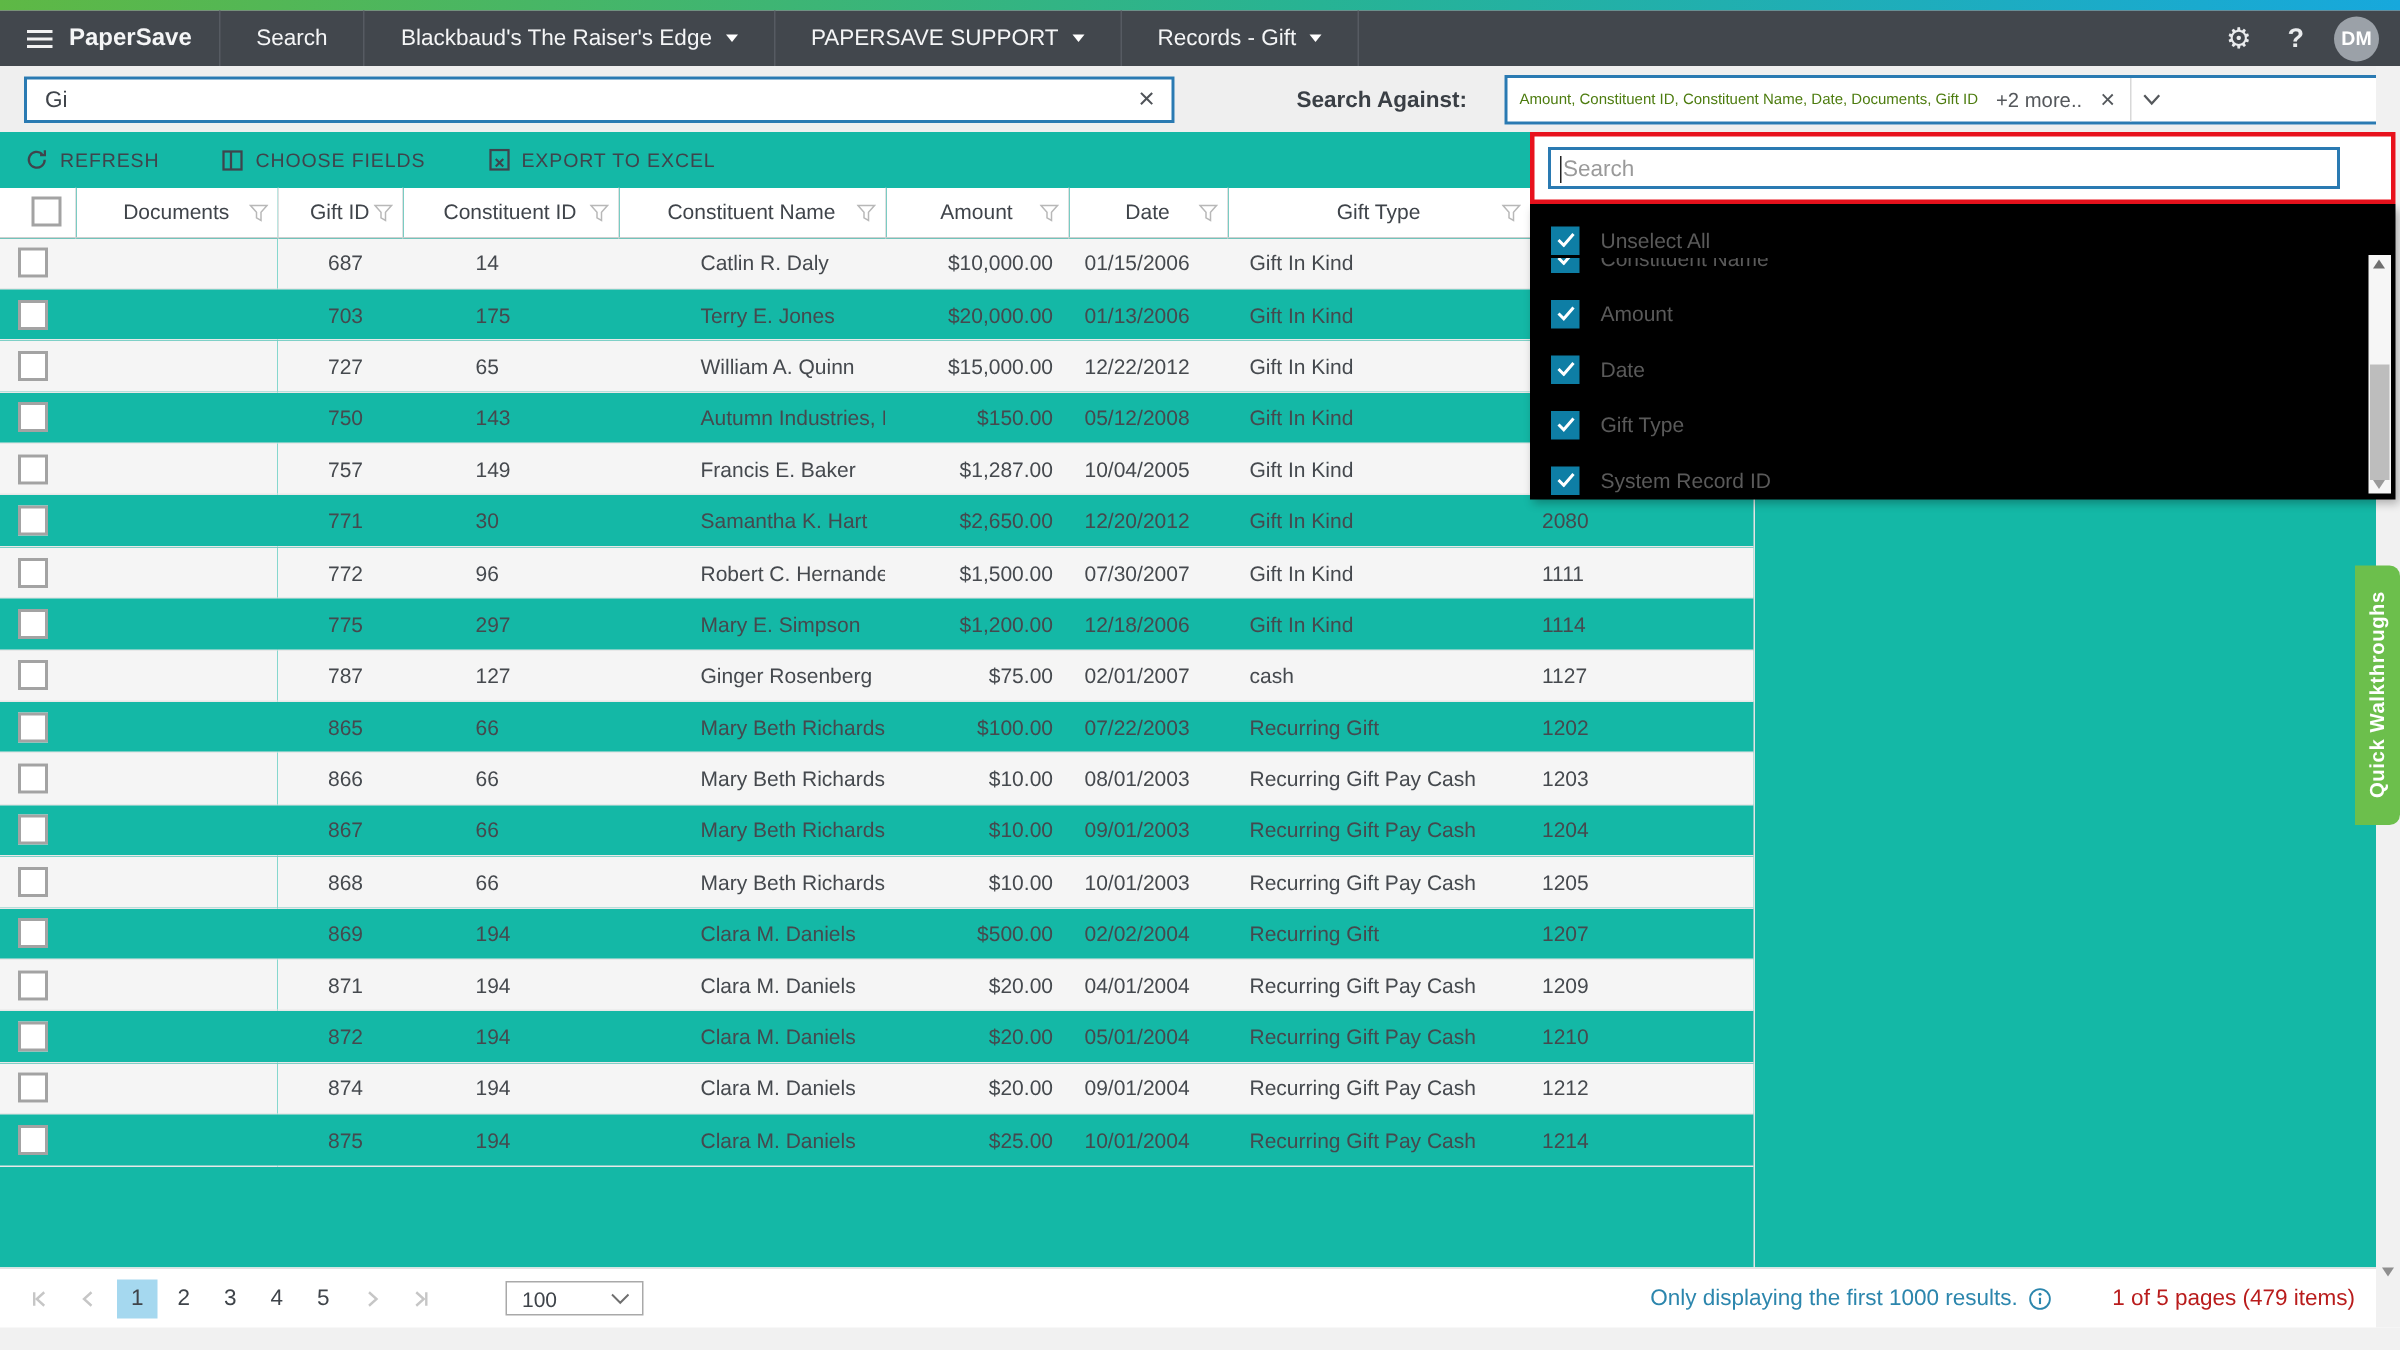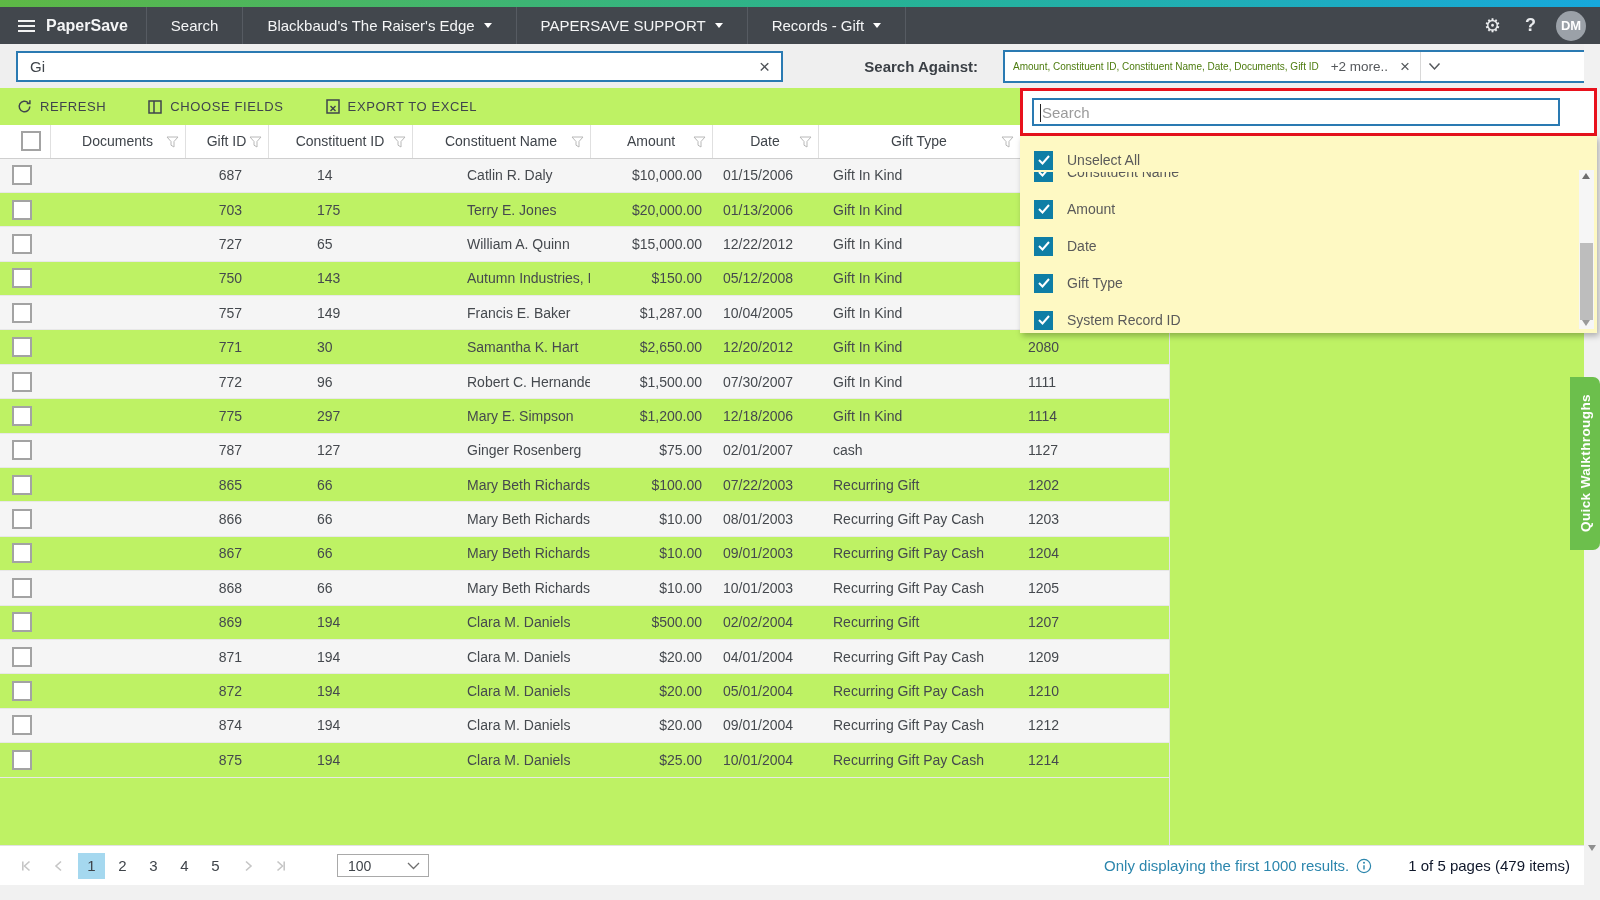--- a/index.html
+++ b/index.html
@@ -39,21 +39,21 @@
     font-size:15px; font-weight:bold; color:#3a3f45; }
   .combo { position:absolute; left:1003px; top:6px; width:594px; height:33px; background:#fff;
     border:2px solid var(--accent_blue,#2a7ab2); display:flex; align-items:center; cursor:pointer; }
   .combo-text { font-size:10px; color:#4d7c0f; padding-left:8px; white-space:nowrap; overflow:hidden; }
   .combo-more { font-size:13.5px; color:#55585c; margin-left:12px; white-space:nowrap; }
   .combo-clear { margin:0 10px 0 12px; font-size:17px; color:#54585c; cursor:pointer; }
   .combo-caret { width:28px; align-self:stretch; display:flex; align-items:center; justify-content:center;
     border-left:1px solid #d8d8d8; cursor:pointer; }
 
   
-  .main-area { position:absolute; left:0; top:88px; width:1584px; height:757px; background:#bef264; }
+  .main-area { position:absolute; left:0; top:88px; width:1584px; height:757px; background:#14b8a6; }
 
   
   .toolbar { position:absolute; left:0; top:0; height:37px; display:flex; align-items:center;
     padding-left:17px; gap:42px; }
   .tool-btn { display:flex; align-items:center; gap:8px; font-size:13px; letter-spacing:.6px;
     color:#3f444c; cursor:pointer; white-space:nowrap; }
   .tool-btn svg { display:block; }
 
   
   .grid { position:absolute; left:0; top:37px; width:1170px; height:720px; overflow:hidden;
@@ -91,23 +91,23 @@
     border-top:1px solid #e2e2e2; display:flex; align-items:center; }
   .pager { display:flex; align-items:center; gap:6px; margin-left:14px; }
   .pg-arrow { width:26px; height:26px; display:flex; align-items:center; justify-content:center; cursor:pointer; }
   .pg-arrow svg { stroke:#c6c6c6; fill:none; stroke-width:1.6; }
   .page { width:27px; height:26px; display:flex; align-items:center; justify-content:center;
     font-size:15px; color:#3f444a; cursor:pointer; }
   .page.active { background:var(--active_page,#a5d8ef); }
   .page-size { margin-left:38px; width:92px; height:23px; border:1px solid #a9a9a9; background:#fff;
     display:flex; align-items:center; justify-content:space-between; padding:0 8px 0 10px;
     font-size:14px; color:#3f444a; cursor:pointer; }
-  .status { margin-left:auto; display:flex; align-items:center; gap:36px; padding-right:14px; }
+  .status { margin-left:auto; display:flex; align-items:center; gap:8px; padding-right:14px; }
   .results-note { display:flex; align-items:center; gap:7px; font-size:15px; color:var(--link,#2c86ad); cursor:pointer; }
-  .page-info { font-size:15px; color:#0f172a; }
+  .page-info { font-size:15px; color:#b91c1c;margin-left:32px; }
   .bottom-strip { position:absolute; left:0; top:885px; width:1600px; height:15px; background:#f1f1f1; }
 
   
   .right-scrollbar { position:absolute; right:0; top:44px; width:16px; height:841px; background:#f1f1f1; }
   .sb-down { position:absolute; left:4px; bottom:30px; width:0; height:0;
     border:4.5px solid transparent; border-top:6px solid #8f8f8f; }
 
   
   .qw-tab { position:absolute; right:0; top:377px; width:30px; height:173px;
     background:var(--accent_green,#6cbf4c); border-radius:7px 0 0 7px; z-index:20;
@@ -117,21 +117,21 @@
 
   
   .dropdown { position:absolute; left:1020px; top:88px; width:577px; z-index:60; }
   .dd-search-wrap { border:3px solid var(--accent_red,#e8121d); background:#fff;
     padding:7px 0 7px 9px; position:relative; }
   .dd-search { width:528px; height:28px; border:2px solid var(--accent_blue,#2a7ab2);
     font-size:15px; color:#3f444a; padding:0 8px; outline:none;
     font-family:"Liberation Sans",sans-serif; }
   .dd-search::placeholder { color:#9a9a9a; }
   .fake-caret { position:absolute; left:17px; top:13px; width:1px; height:18px; background:#222; }
-  .dd-list { background:#fef9c3; height:197px; box-shadow:2px 3px 6px rgba(0,0,0,.28); position:relative; }
+  .dd-list { background:#000000; height:197px; box-shadow:2px 3px 6px rgba(0,0,0,.28); position:relative; }
   .dd-item { display:flex; align-items:center; height:24px; margin:0 0 0 14px; cursor:pointer; }
   .dd-item .ck { width:19px; height:19px; background:var(--checkbox_teal,#0e7ea5); flex:none;
     display:flex; align-items:center; justify-content:center; cursor:pointer; }
   .dd-item .ck svg { stroke:#fff; fill:none; stroke-width:2; }
   .dd-label { font-size:14px; color:#5a5a5a; margin-left:14px; white-space:nowrap; }
   .dd-pinned { padding-top:12px; height:36px; }
   .dd-scroll { position:relative; height:161px; overflow:hidden; }
   .dd-scroll .dd-item { margin-top:13px; }
   .dd-scroll .dd-item:first-child { margin-top:-12px; }
   .dd-sb { position:absolute; right:3px; top:34px; width:15px; height:159px; background:#f6f6f6; }

